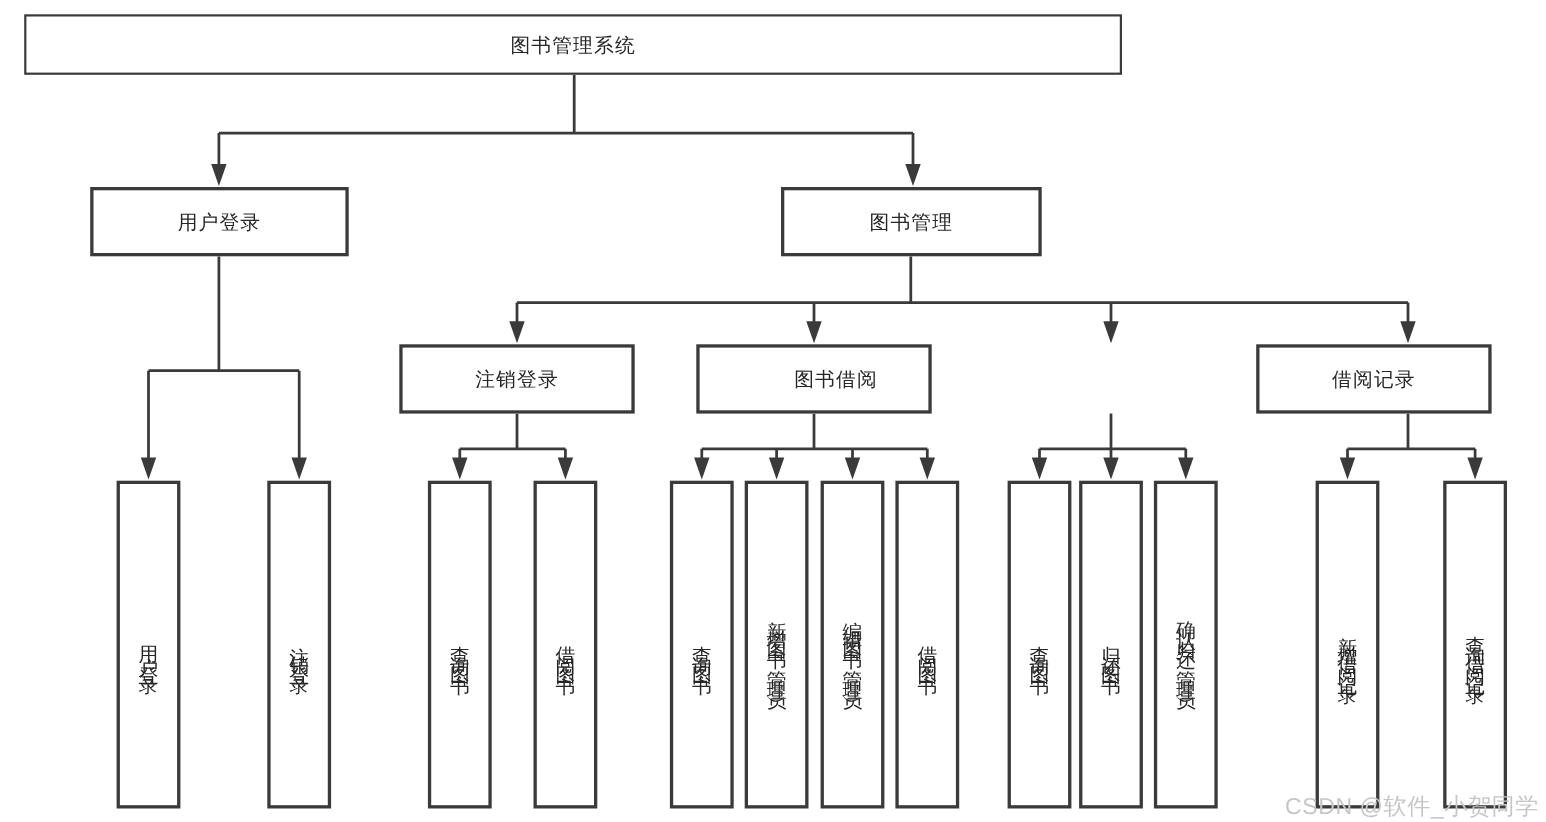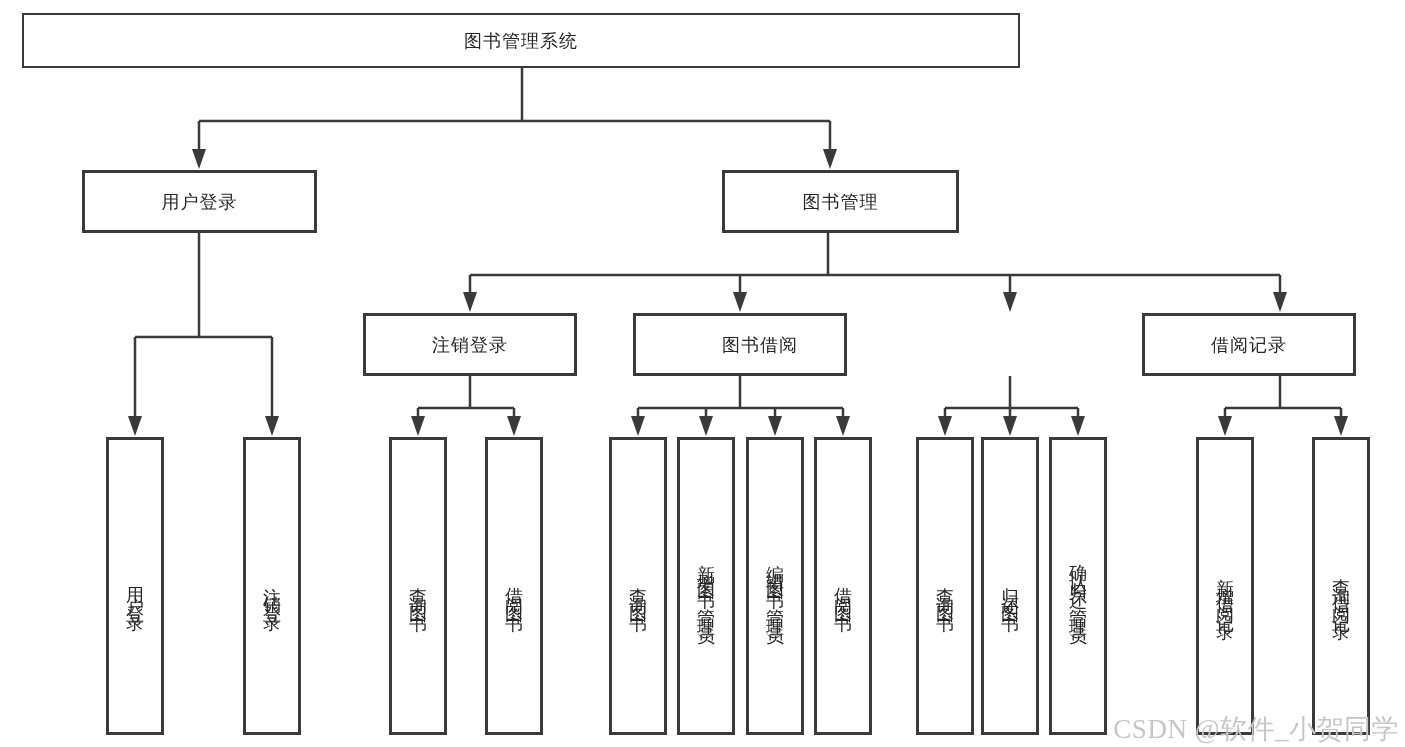--- a/index.html
+++ b/index.html
@@ -8,21 +8,21 @@
     --bg: #ffffff;
     --watermark: #c8c5c5;
   }
   * { box-sizing: border-box; }
   html, body { margin: 0; padding: 0; background: #fff; }
   #stage {
     position: relative;
     width: 1405px;
     height: 747px;
     background: var(--bg);
-    font-family: Liberation Serif, serif;
+    font-family: Liberation Sans, sans-serif;
     color: var(--text);
     overflow: hidden;
   }
   #connectors {
     position: absolute;
     left: 0; top: 0;
     width: 1405px; height: 747px;
     pointer-events: none;
   }
   #connectors .line {
@@ -52,21 +52,21 @@
     text-orientation: mixed;
     letter-spacing: 9px;
     font-size: 18px;
     line-height: 1;
     padding-top: 9px; 
   }
   #watermark {
     position: absolute;
     right: 6px;
     bottom: 0px;
-    font-size: 27px;
+    font-size: 21px;
     color: var(--watermark);
     letter-spacing: 0.5px;
     z-index: 5;
     white-space: nowrap;
   }
 </style>
 </head>
 <body>
 
 <div id="stage">
@@ -103,21 +103,21 @@
     <path class="arrow" d="M1071 416 L1085 416 L1078 436 Z"></path>
 
     <path class="line" d="M1280 376 V408 M1225 408 H1341 M1225 408 V419 M1341 408 V419"></path>
     <path class="arrow" d="M1218 416 L1232 416 L1225 436 Z"></path>
     <path class="arrow" d="M1334 416 L1348 416 L1341 436 Z"></path>
   </svg>
 
   <div class="box root" style="left:22px; top:13px; width:998px; height:55px;">图书管理系统</div>
 
   <div class="box" style="left:82px; top:170px; width:235px; height:63px;">用户登录</div>
-  <div class="box" style="left:710px; top:170px; width:237px; height:63px;margin-left:12px;">图书管理</div>
+  <div class="box" style="left:710px; top:170px; width:237px; height:63px;">图书管理</div>
 
   <div class="box" style="left:363px; top:313px; width:214px; height:63px;">注销登录</div>
   <div class="box" style="left:633px; top:313px; width:214px; height:63px;padding-left:40px;">图书借阅</div>
   <div class="box" style="left:1142px; top:313px; width:214px; height:63px;">借阅记录</div>
 
   <div class="box leaf" style="left:106px; top:437px; width:58px; height:298px;">用户登录</div>
   <div class="box leaf" style="left:243px; top:437px; width:58px; height:298px;">注销登录</div>
 
   <div class="box leaf" style="left:389px; top:437px; width:58px; height:298px;">查询图书</div>
   <div class="box leaf" style="left:485px; top:437px; width:58px; height:298px;">借阅图书</div>

